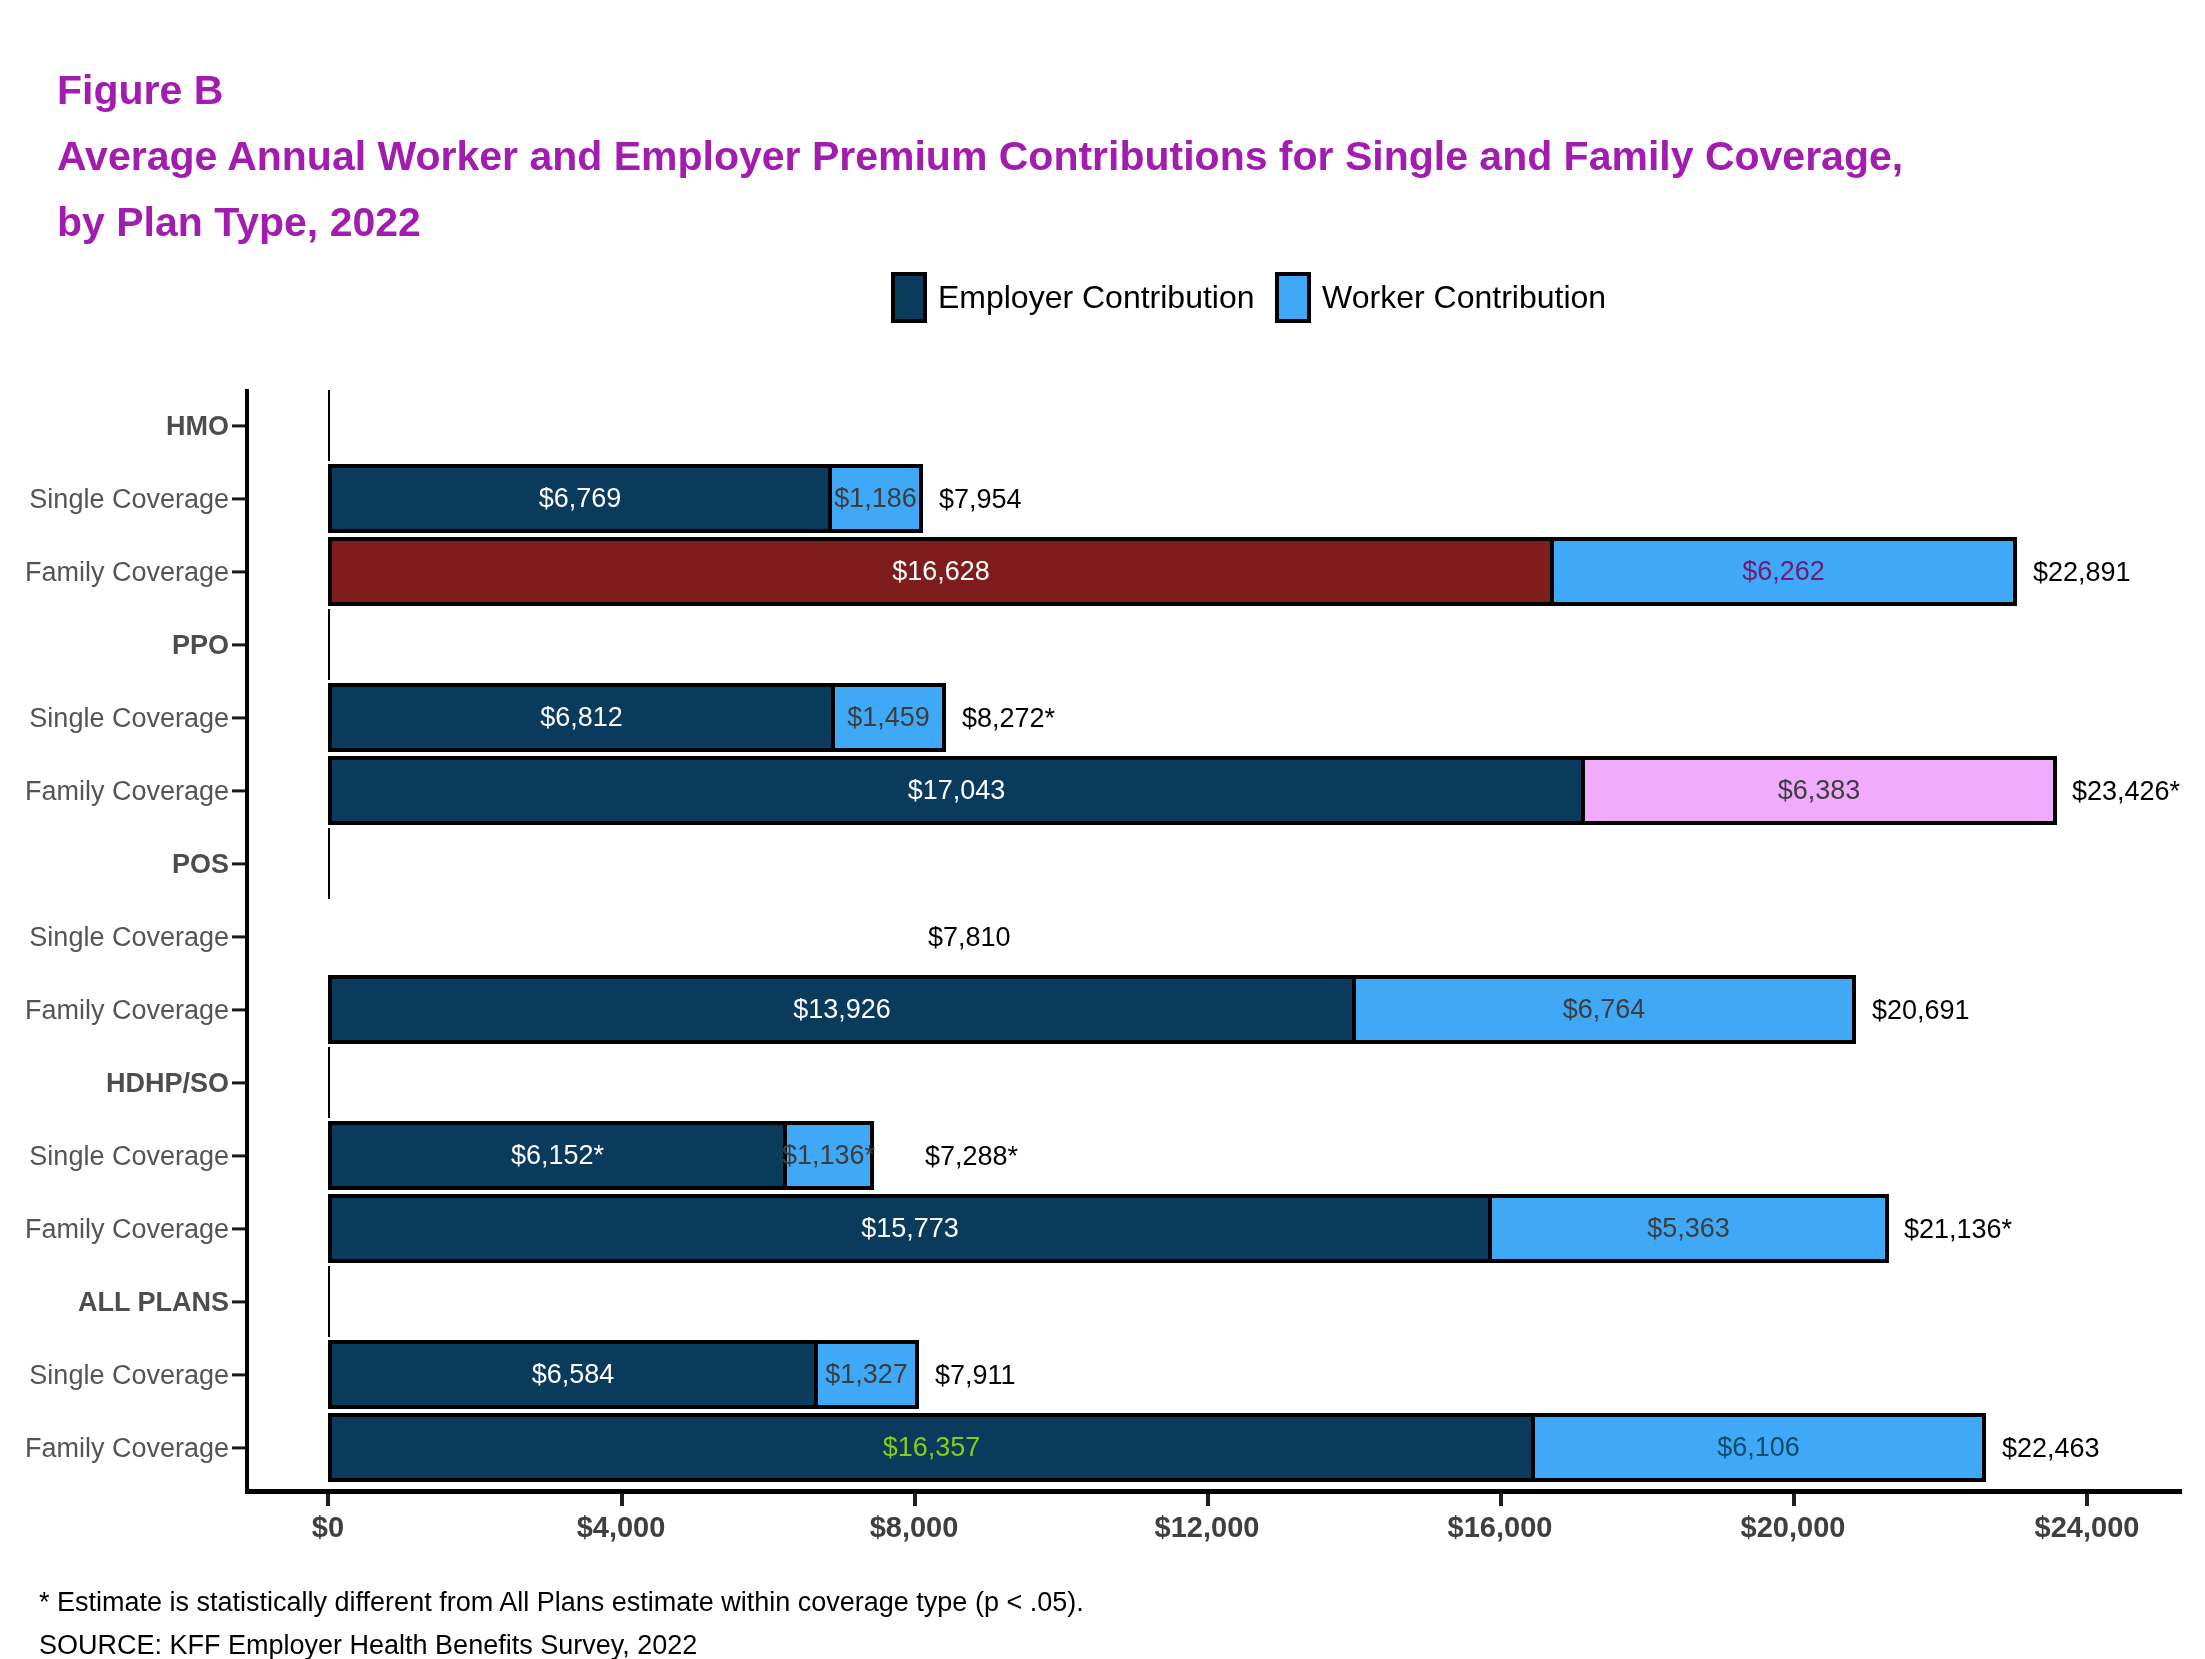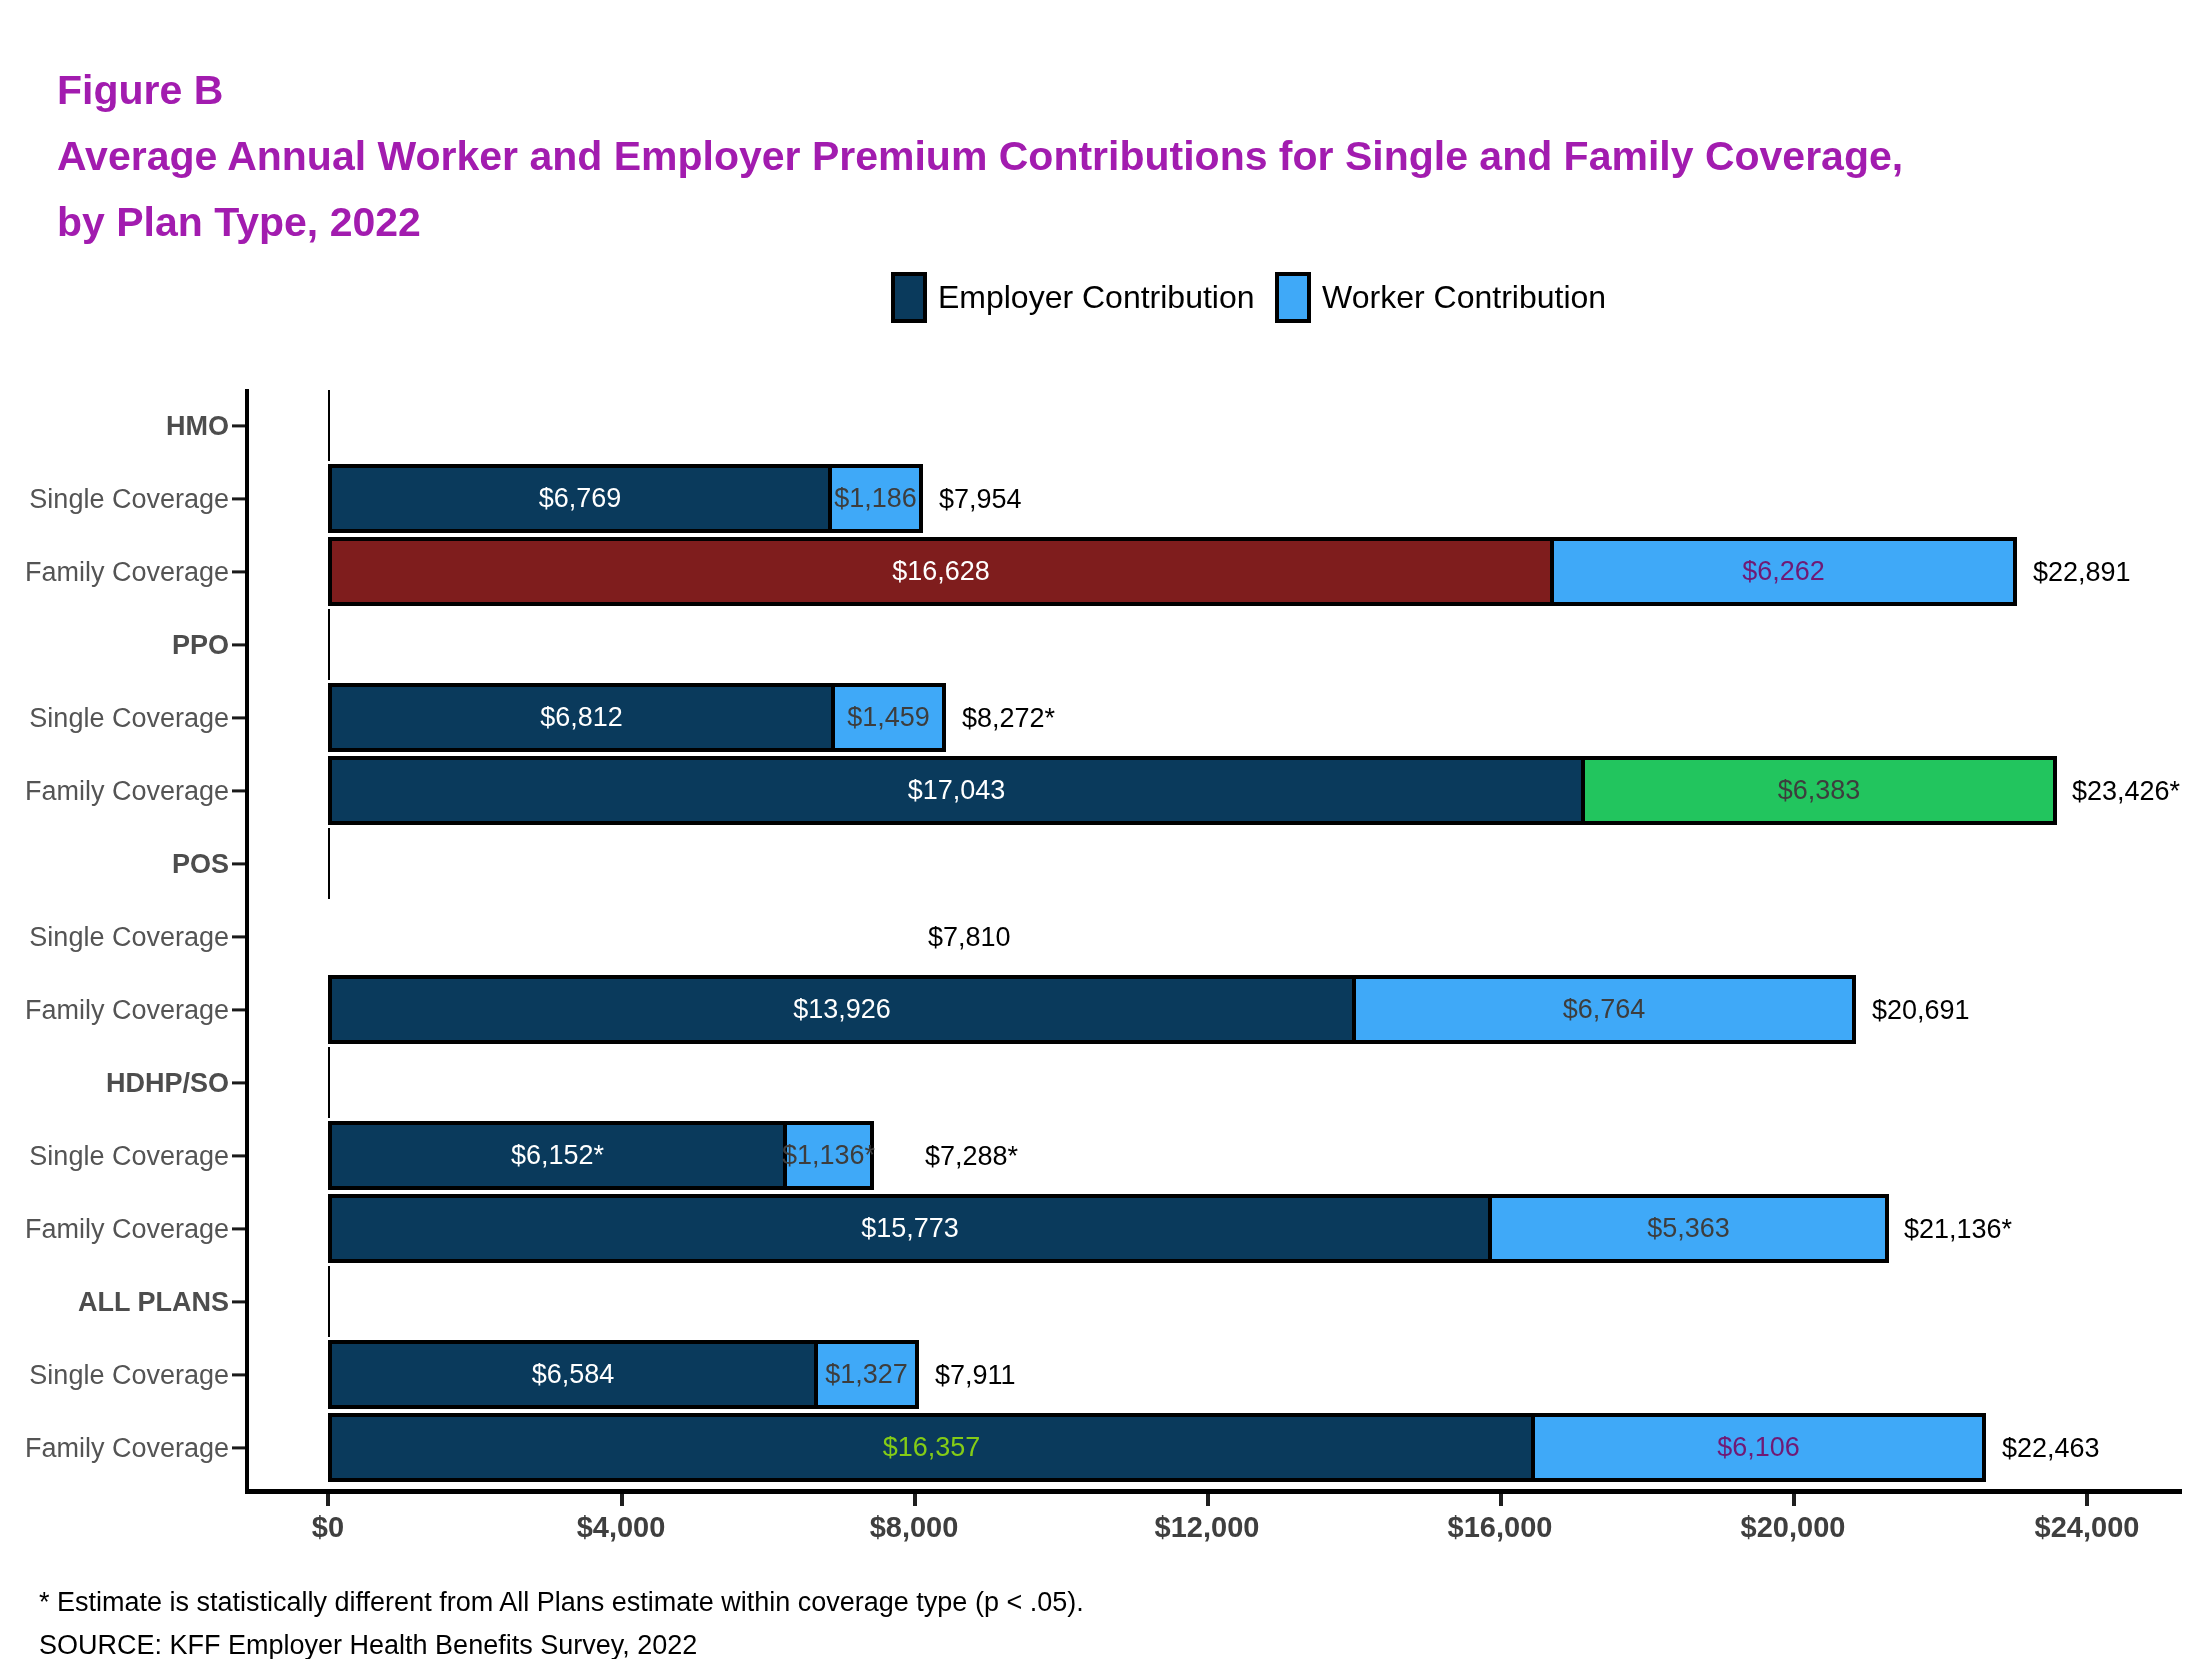--- a/index.html
+++ b/index.html
@@ -107,21 +107,21 @@
         </div>
         <span class="total-label" style="left: 717px;">$8,272*</span>
       </div>
       <div class="row">
         <span class="cat-label">Family Coverage</span>
         <span class="ytick"></span>
         <div class="bar">
           <div class="seg seg-employer" style="width: 1249px; background: rgb(10, 58, 92);">
             <span class="seg-label" style="color: rgb(255, 255, 255);">$17,043</span>
           </div>
-          <div class="seg seg-worker" style="width: 468px; background: #22c55e;">
+          <div class="seg seg-worker" style="width: 468px; background: #f0abfc;">
             <span class="seg-label" style="color: rgb(61, 61, 61);">$6,383</span>
           </div>
         </div>
         <span class="total-label" style="left: 1827px;">$23,426*</span>
       </div>
       <div class="row">
         <span class="cat-label group">POS</span>
         <span class="ytick"></span>
         <span class="zero-line"></span>
       </div>
@@ -193,21 +193,21 @@
         <span class="total-label" style="left: 690px;">$7,911</span>
       </div>
       <div class="row">
         <span class="cat-label">Family Coverage</span>
         <span class="ytick"></span>
         <div class="bar">
           <div class="seg seg-employer" style="width: 1199px; background: rgb(10, 58, 92);">
             <span class="seg-label" style="color: #84cc16;">$16,357</span>
           </div>
           <div class="seg seg-worker" style="width: 447px; background: rgb(63, 169, 248);">
-            <span class="seg-label" style="color: #701a75;">$6,106</span>
+            <span class="seg-label" style="color: #0c4a6e;">$6,106</span>
           </div>
         </div>
         <span class="total-label" style="left: 1757px;">$22,463</span>
       </div>
     </div>
   <div class="yaxis-spine"></div>
   <div class="xaxis-spine"></div>
   <div id="xticks">
       <div class="xtick" style="left: 81px;"></div>
       <div class="xtick-label" style="left: 83px;">$0</div>

